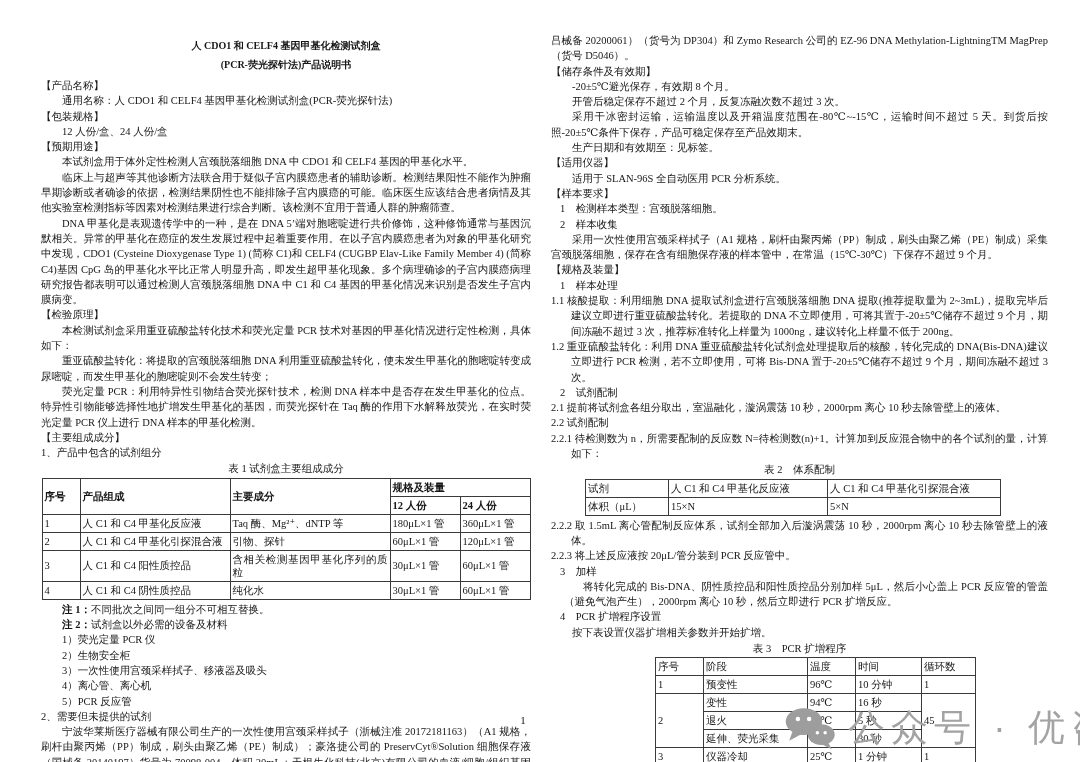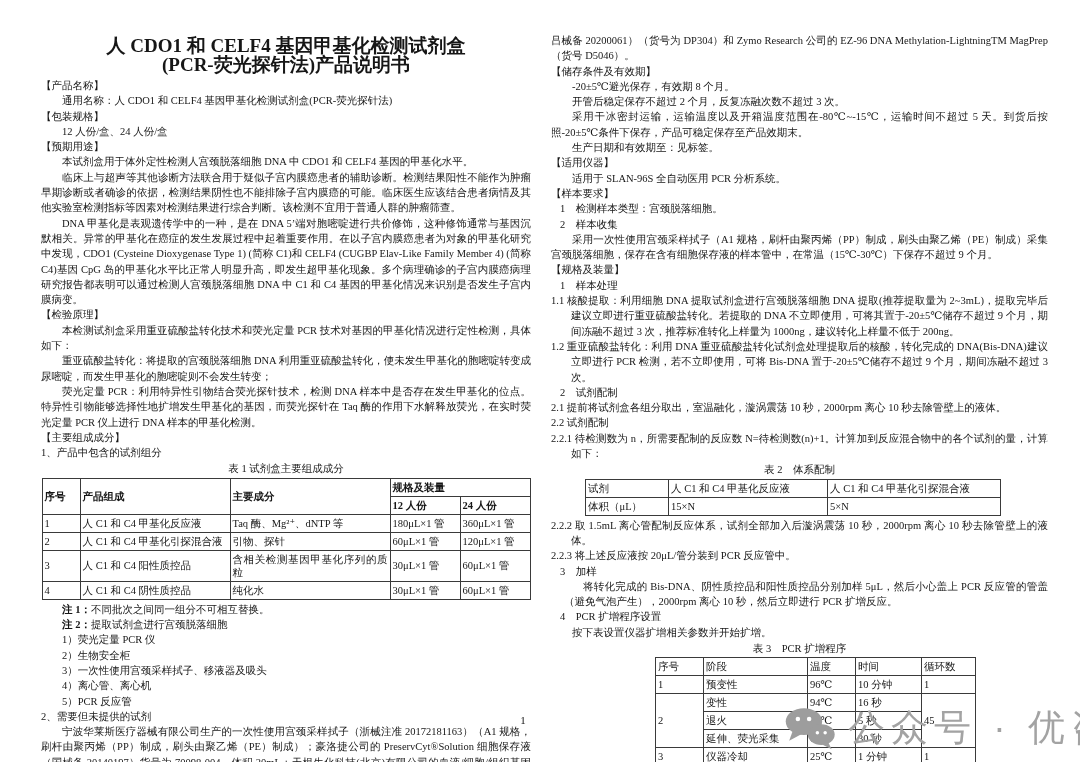--- a/index.html
+++ b/index.html
@@ -1,21 +1,21 @@
 <!DOCTYPE html>
 <html><head>
 <meta charset="utf-8">
 <style>
   html,body{margin:0;padding:0;background:#ffffff;}
   .sheet{position:relative;width:1080px;height:762px;background:#ffffff;overflow:hidden;
          font-family:"Liberation Serif","DejaVu Serif",serif;color:#161616;}
   .col{position:absolute;font-size:10.5px;line-height:15.3px;text-align:justify;}
   .col-left{left:41px;top:36px;width:490px;}
   .col-right{left:551px;top:33px;width:497px;}
-  .doc-title{font-size:19px;font-weight:bold;text-align:center;line-height:19px;margin:0 0 4px 0;}
+  .doc-title{font-size:10px;font-weight:bold;text-align:center;line-height:19px;margin:0 0 4px 0;}
   .bh{font-weight:normal;}
   .ind{text-indent:2em;}
   .hang{padding-left:20px;text-indent:-20px;}
   .num-item{padding-left:9px;}
   .m3p{padding-left:13px;text-indent:19px;}
   .caption{text-align:center;text-indent:0;margin-top:1px;}
   table{border-collapse:collapse;table-layout:fixed;margin:1px auto 2px auto;font-size:10.5px;line-height:13px;}
   td,th{border:1px solid #3a3a3a;vertical-align:middle;padding:2px 2px;overflow:hidden;}
   th{font-weight:normal;}
   .t1{width:488px;}
@@ -100,21 +100,21 @@
           <td>4</td>
           <td>人 C1 和 C4 阴性质控品</td>
           <td>纯化水</td>
           <td>30μL×1 管</td>
           <td>60μL×1 管</td>
         </tr>
       </tbody>
     </table>
 
     <div class="ind"><b>注 1：</b><span>不同批次之间同一组分不可相互替换。</span></div>
-    <div class="ind"><b>注 2：</b><span>提取试剂盒进行宫颈脱落细胞</span></div>
+    <div class="ind"><b>注 2：</b><span>试剂盒以外必需的设备及材料</span></div>
     <div class="ind">1）荧光定量 PCR 仪</div>
     <div class="ind">2）生物安全柜</div>
     <div class="ind">3）一次性使用宫颈采样拭子、移液器及吸头</div>
     <div class="ind">4）离心管、离心机</div>
     <div class="ind">5）PCR 反应管</div>
     <div>2、需要但未提供的试剂</div>
     <div class="ind">宁波华莱斯医疗器械有限公司生产的一次性使用宫颈采样拭子（浙械注准 20172181163）（A1 规格，刷杆由聚丙烯（PP）制成，刷头由聚乙烯（PE）制成）；豪洛捷公司的 PreservCyt®Solution 细胞保存液（国械备 20140197）货号为 70098-004，体积 20mL；天根生化科技(北京)有限公司的血液/细胞/组织基因组 DNA 提取试剂盒（离心柱型）（京</div>
   </div>
 
   <div class="col col-right">

